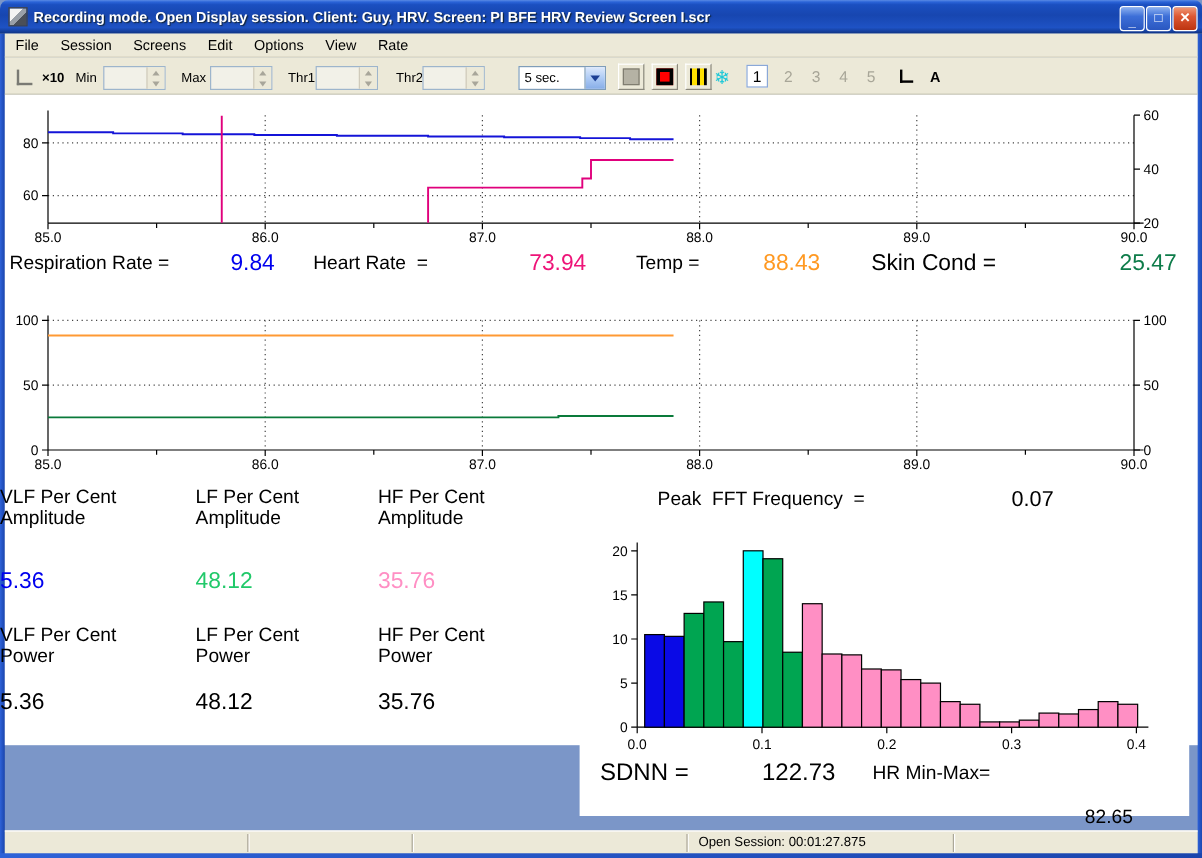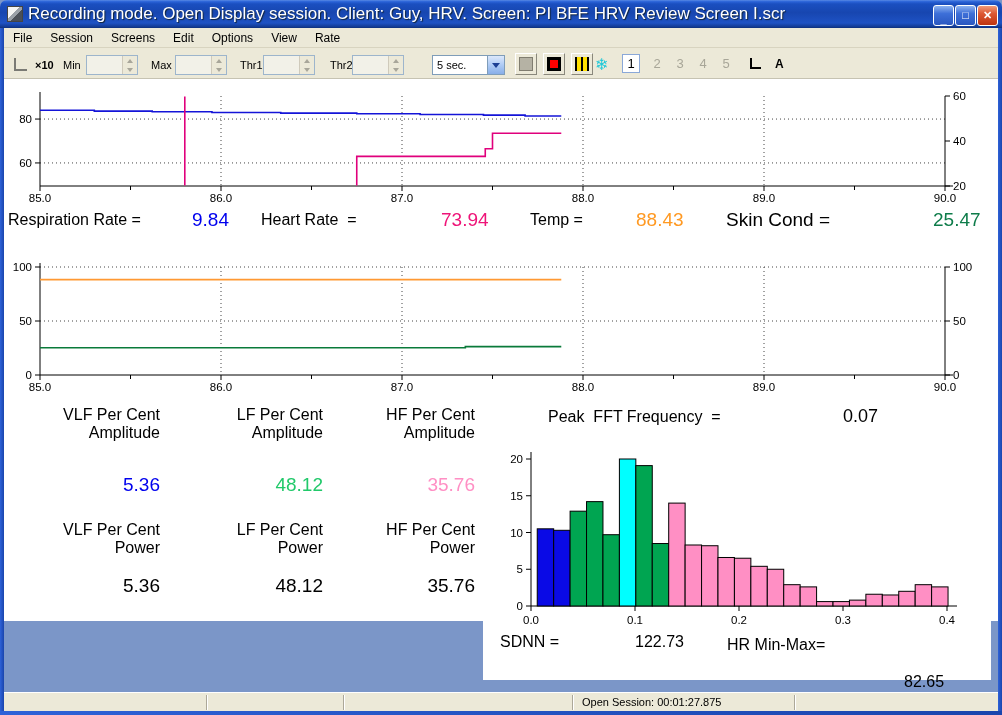--- a/index.html
+++ b/index.html
@@ -4,21 +4,21 @@
 <style>
   html,body{margin:0;padding:0;background:#000;}
   *{box-sizing:border-box;}
   .window{position:relative;width:1002px;height:715px;background:#7b96c8;overflow:hidden;
           font-family:"Liberation Sans",sans-serif;}
   .abs{position:absolute;}
   
   .titlebar{left:0;top:0;width:1002px;height:28px;border-radius:7px 7px 0 0;
     background:linear-gradient(180deg,#5a8ae4 0%,#2a63d8 6%,#1b4fc0 14%,#1746b0 45%,#1e52c4 82%,#123a92 96%,#0d2f7a 100%);
     display:flex;align-items:center;}
-  .title-text{color:#fff;font-weight:normal;font-size:17px;margin-left:5px;white-space:nowrap;
+  .title-text{color:#fff;font-weight:bold;font-size:12px;margin-left:5px;white-space:nowrap;
     text-shadow:1px 1px 1px #123;}
   .app-icon{width:16px;height:16px;margin-left:7px;background:#e8e8e8;border:1px solid #444;
     background:linear-gradient(135deg,#f4f4f4 0 40%,#9aa0a8 40% 60%,#4a4f58 60% 100%);}
   .cap-btn{width:21px;height:21px;border:1px solid #fff;border-radius:3px;color:#fff;
     font-size:11px;font-weight:bold;display:flex;align-items:center;justify-content:center;line-height:1;}
   .btn-blue{background:linear-gradient(180deg,#8db2f0 0%,#3d6fd8 40%,#2a57c0 100%);}
   .btn-red{background:linear-gradient(180deg,#f09a78 0%,#dd5834 40%,#bd3410 100%);}
   .frame{background:linear-gradient(90deg,#2e62d8,#1a45ad);}
   .menubar{left:4px;top:28px;width:994px;height:20px;background:#ece9d8;display:flex;align-items:center;
     border-bottom:1px solid #d8d4c0;}
@@ -47,22 +47,22 @@
   .snowflake{position:absolute;top:55px;font-size:16px;color:#1fc8d8;}
   
   .canvas{left:4px;top:79px;width:994px;height:542px;background:#fff;}
   .hist-panel{left:483px;top:437px;width:508px;height:243px;background:#fff;}
   .statusbar{left:4px;top:692px;width:994px;height:19px;background:#ece9d8;border-top:1px solid #fff;}
   .sb-sep{position:absolute;top:2px;width:1px;height:15px;background:#aca899;box-shadow:1px 0 0 #fff;}
   .sb-text{position:absolute;left:578px;top:3px;font-size:11px;color:#000;}
   .lbl{position:absolute;color:#000000;white-space:pre;}
   .f16{font-size:16px;}
   .f19{font-size:19px;}
-  .f20{font-size:16px;}
-  .col{position:absolute;width:160px;text-align:right;}
+  .f20{font-size:20px;}
+  .col{position:absolute;width:160px;text-align:left;}
   svg{position:absolute;}
   svg text{font-family:"Liberation Sans",sans-serif;}
 </style>
 </head>
 <body>
 
 <div class="window">
 
   <div class="abs frame" style="left:0;top:28px;width:4px;height:687px;"></div>
   <div class="abs frame" style="right:0;top:28px;width:4px;height:687px;"></div>

